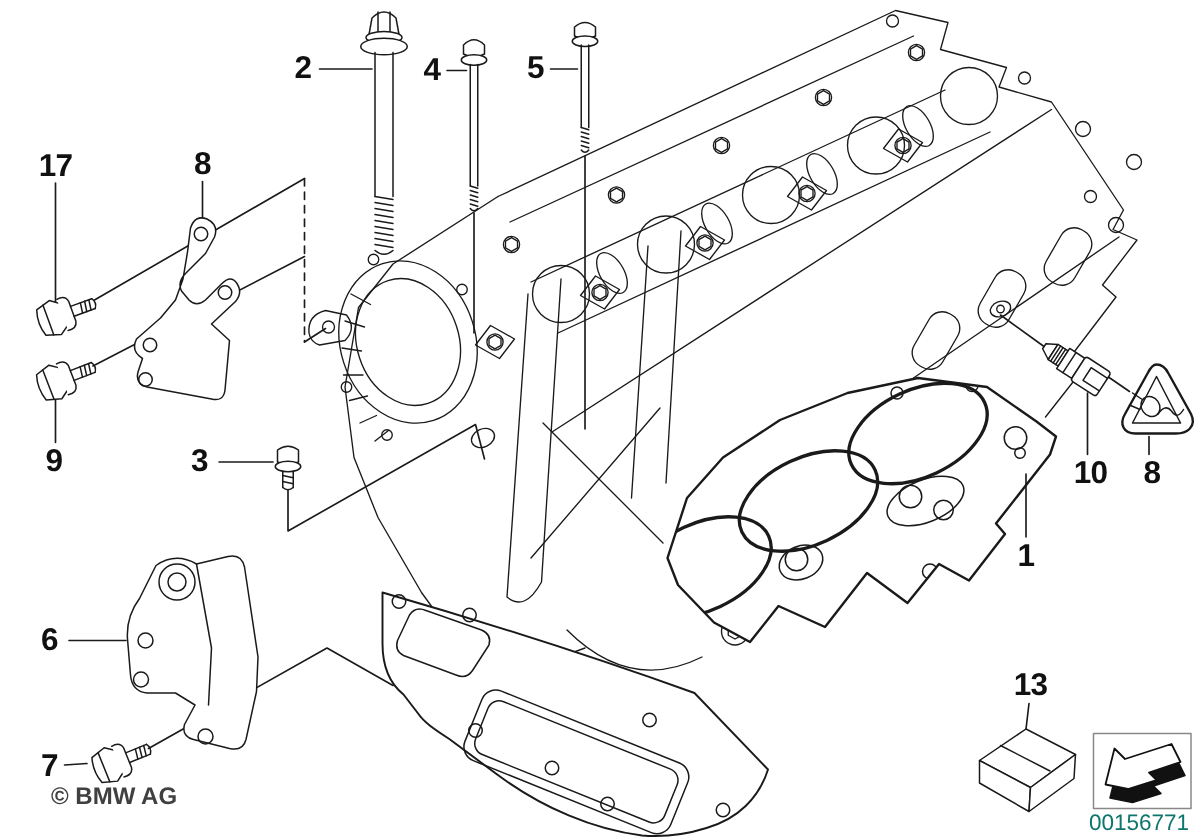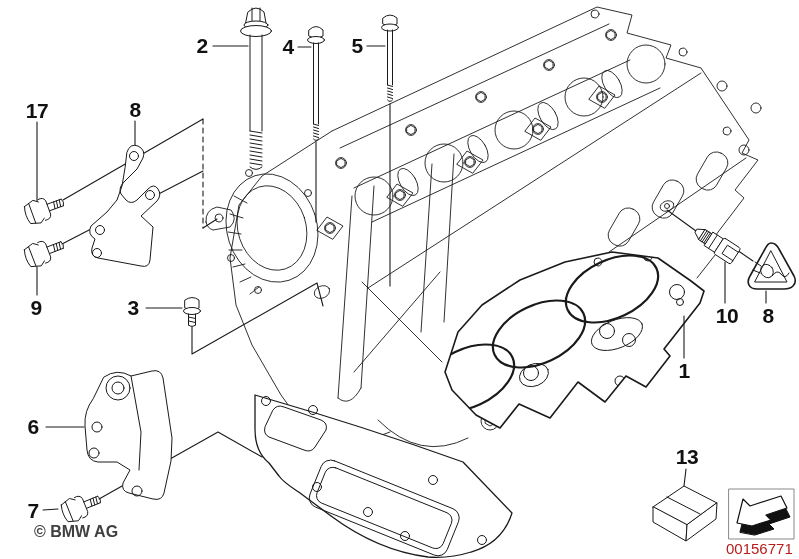--- a/index.html
+++ b/index.html
@@ -2,21 +2,21 @@
 <html><head>
 <meta charset="utf-8">
 <style>
   html,body{margin:0;padding:0;background:#fff;}
   .stage{position:relative;width:799px;height:559px;overflow:hidden;background:#fff;
          font-family:"Liberation Sans",sans-serif;}
   .art{position:absolute;left:0;top:0;}
   .callout{position:absolute;transform:translate(-50%,-50%);font-weight:700;font-size:21px;
            color:#111;white-space:nowrap;letter-spacing:-0.5px;}
   .copyright{position:absolute;left:34px;top:523px;font-size:16px;font-weight:600;color:#404040;}
-  .platenum{position:absolute;left:726px;top:540px;font-size:15px;color:#b91c1c;}
+  .platenum{position:absolute;left:726px;top:540px;font-size:15px;color:#0f766e;}
   svg *{vector-effect:non-scaling-stroke;}
 </style>
 </head>
 <body>
 
 <div class="stage">
 
 <svg class="art" width="799" height="559" viewBox="0 0 799 559" fill="none" stroke="#1a1a1a" stroke-width="1" stroke-linecap="round" stroke-linejoin="round">
 
   <defs>

